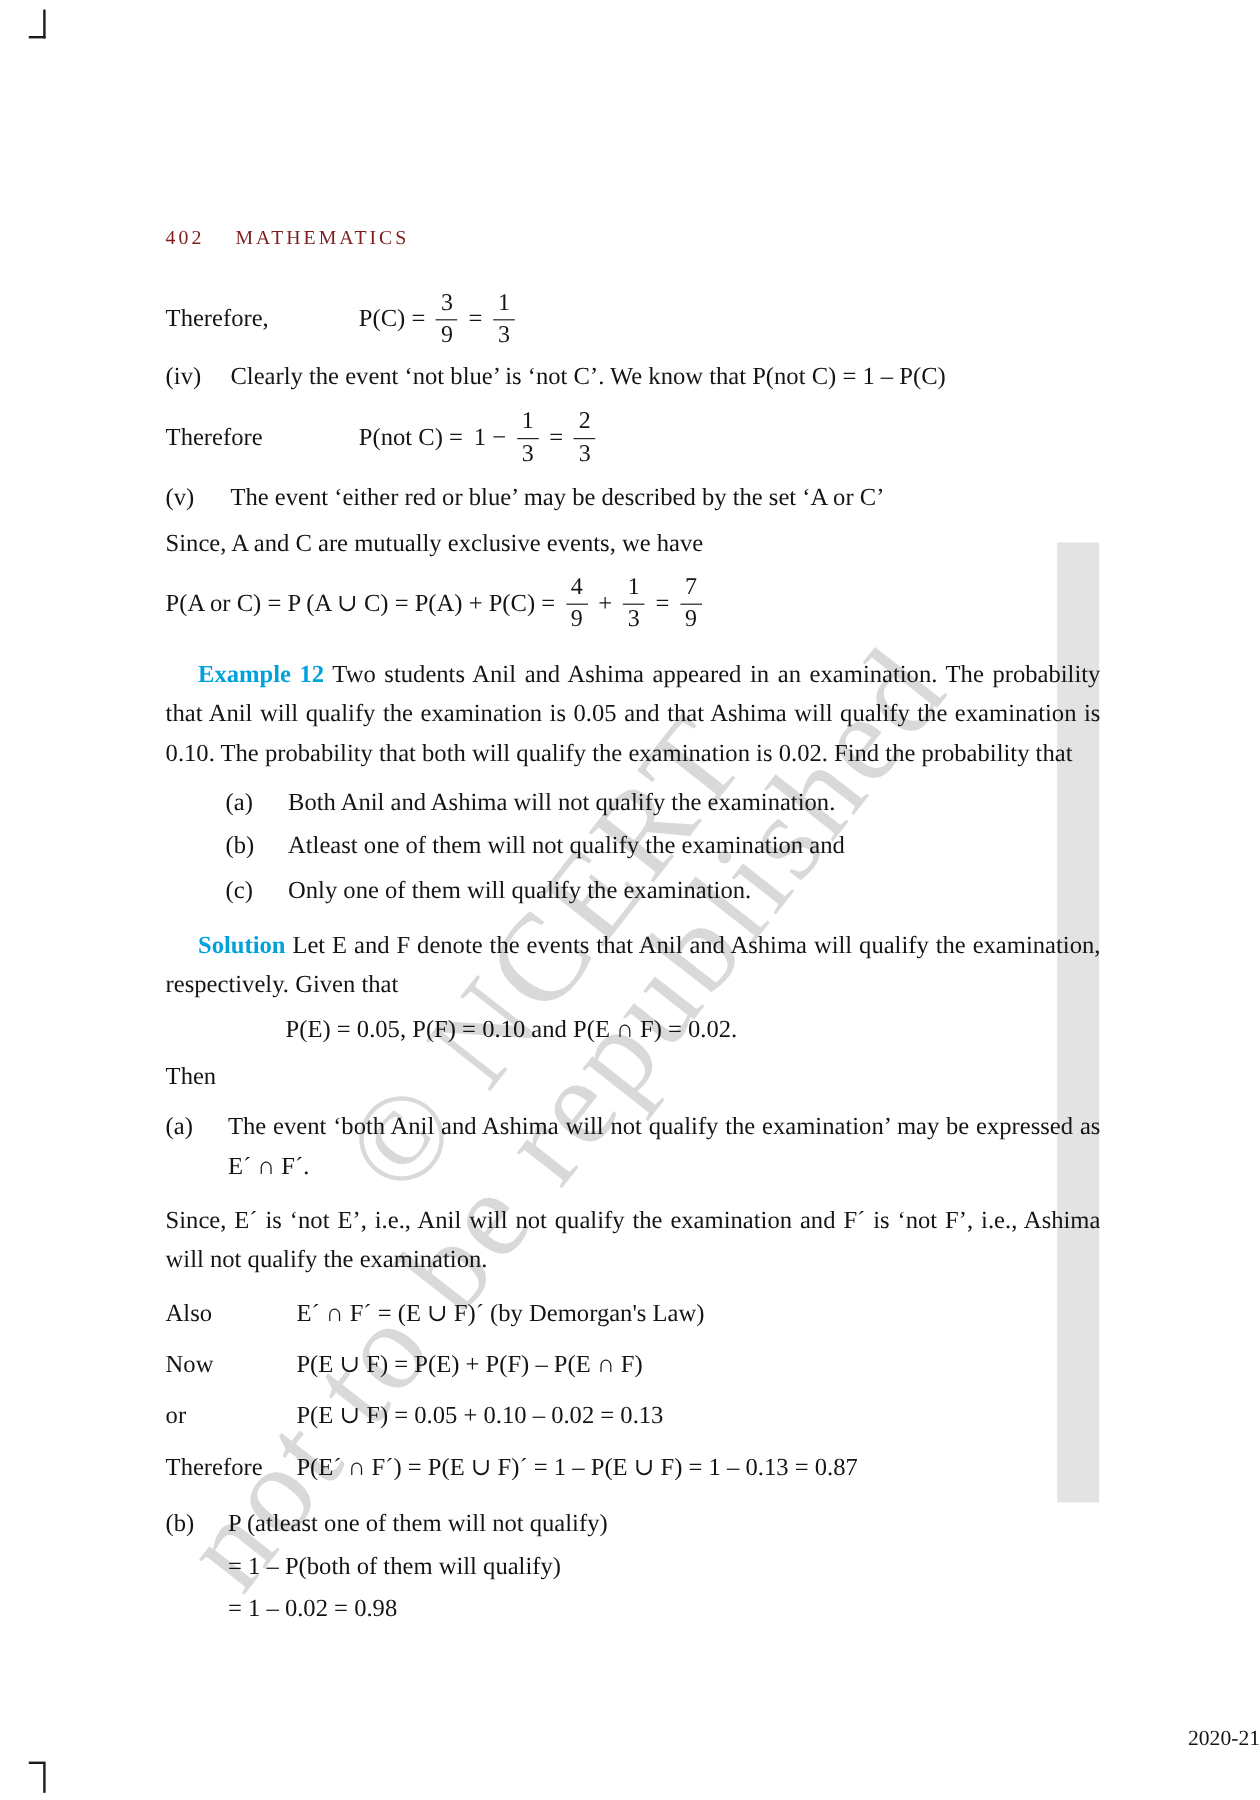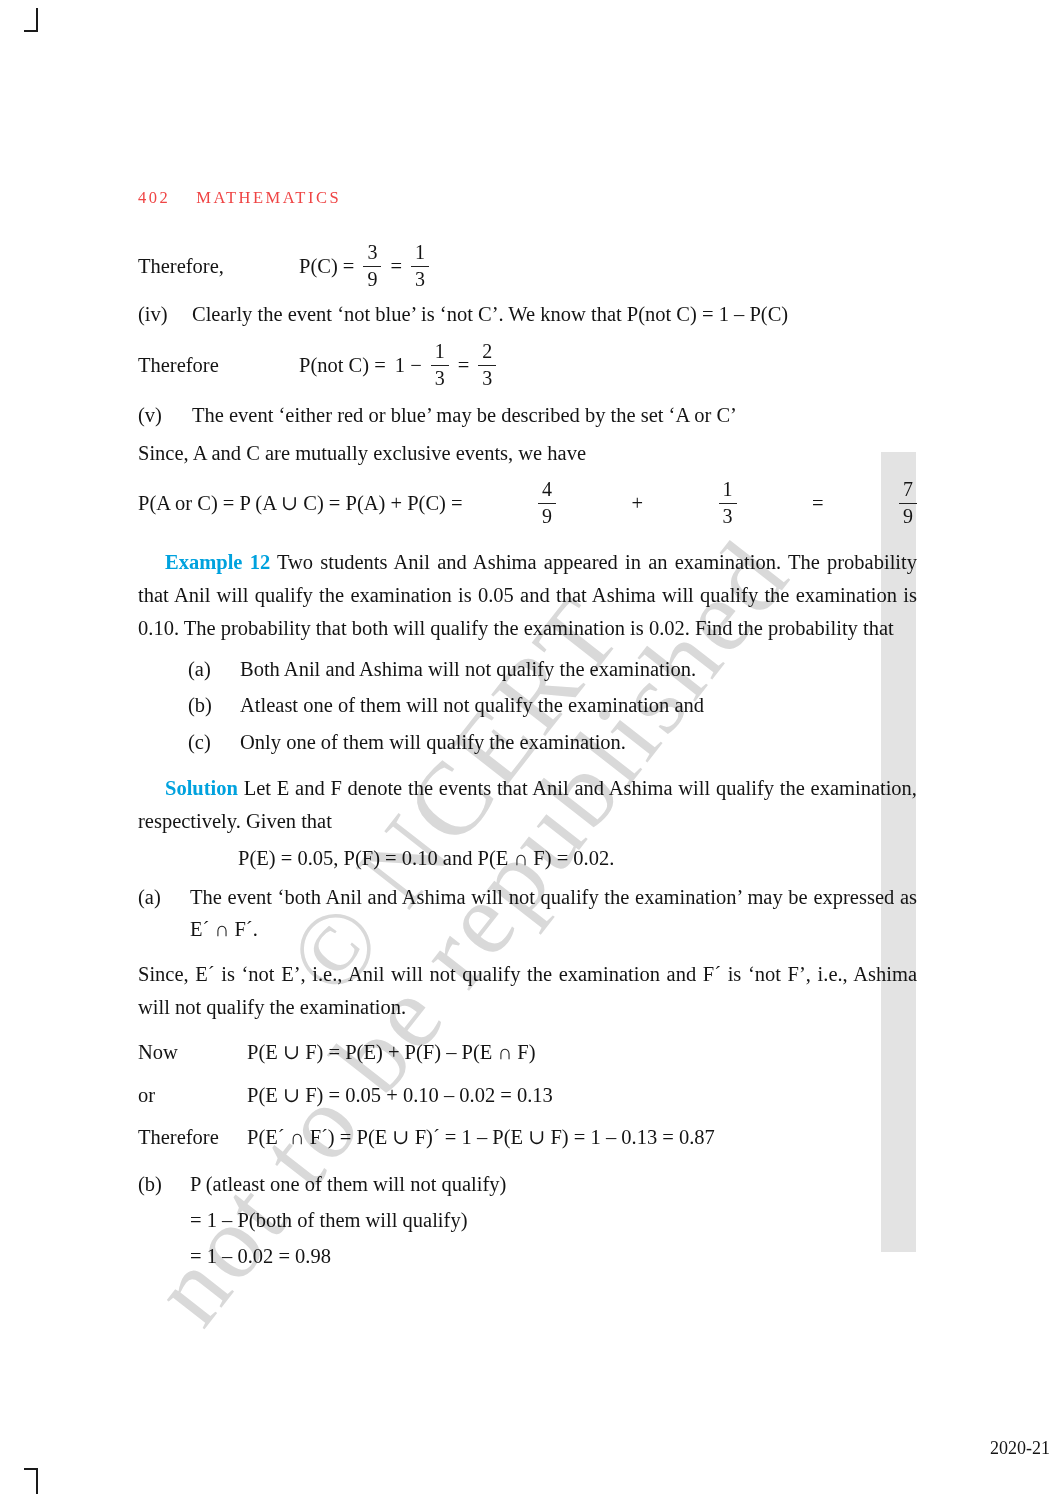--- a/index.html
+++ b/index.html
@@ -17,32 +17,32 @@
   .cm-v-bot { left:36px; top:1470px; width:2px; height:24px; }
 
   
   .wm-band { position:absolute; left:881px; top:452px; width:35px; height:800px; background:#e3e3e3; z-index:0; }
   .wm { position:absolute; z-index:0; color:#d9d9d9; font-size:104px; white-space:nowrap; transform-origin:0 50%; letter-spacing:4px; }
   .wm1 { left:310px; top:920px; transform:rotate(-52deg); }
   .wm2 { left:175px; top:1250px; transform:rotate(-52deg); }
 
   .content { position:absolute; left:138px; top:185px; width:779px; font-size:20.5px; line-height:1.6; z-index:1; }
 
-  .header { display:flex; gap:26px; font-size:16.5px; letter-spacing:2.5px; margin-bottom:30px; color:#ef4444; }
+  .header { display:flex; gap:26px; font-size:16.5px; letter-spacing:2.5px; margin-bottom:30px; color:#7f1d1d; }
 
   .para { text-align:justify; }
   .blue { color:#00a2de; font-weight:bold;margin-left:27px; }
 
   .eqline { display:flex; align-items:center; gap:9px; margin-bottom:6px; }
   .lab150 { width:152px; flex-shrink:0; }
   .lab100 { width:100px; flex-shrink:0; }
   .frac { display:inline-flex; flex-direction:column; align-items:center; font-size:20px; line-height:1.18; }
   .frac .num { border-bottom:1.6px solid #222; padding:0 4px 1px; }
   .frac .den { padding-top:1px; }
-  .eqcenter { justify-content:space-between; margin:8px 0 18px; }
+  .eqcenter { justify-content:flex-start; margin:8px 0 18px; }
 
   .hang { display:flex; gap:0; margin-bottom:10px; }
   .marker54 { width:54px; flex-shrink:0; }
   .marker52 { width:52px; flex-shrink:0; }
   .hang .ht { flex:1; text-align:justify; }
 
   .sublist { padding-left:50px; margin:4px 0 12px; }
   .sublist .row { display:flex; line-height:1.78; }
 
   .indent100 { padding-left:100px; margin:4px 0 6px; }
@@ -147,28 +147,33 @@
       <div class="row">
         <span class="marker52">(c)</span>
         <span>Only one of them will qualify the examination.</span>
       </div>
     </div>
 
     <p class="para"><span class="blue">Solution</span> <span>Let E and F denote the events that Anil and Ashima will qualify the examination, respectively. Given that</span></p>
 
     <p class="indent100">P(E) = 0.05, P(F) = 0.10 and P(E ∩ F) = 0.02.</p>
 
+    <p class="mb10">Then</p>
 
     <div class="hang mb12">
       <span class="marker52">(a)</span>
       <span class="ht">The event ‘both Anil and Ashima will not qualify the examination’ may be expressed as  E´ ∩ F´.</span>
     </div>
 
     <p class="para mb12">Since, E´ is ‘not E’, i.e., Anil will not qualify the examination and F´ is ‘not F’, i.e., Ashima will not qualify the examination.</p>
 
+    <div class="eqline mb10">
+      <span class="lab100">Also</span>
+      <span>E´ ∩ F´ = (E ∪ F)´ (by Demorgan's Law)</span>
+    </div>
 
     <div class="eqline mb10">
       <span class="lab100">Now</span>
       <span>P(E ∪ F) = P(E) + P(F) –  P(E ∩ F)</span>
     </div>
 
     <div class="eqline mb10">
       <span class="lab100">or</span>
       <span>P(E ∪ F) = 0.05 + 0.10 –  0.02 = 0.13</span>
     </div>

